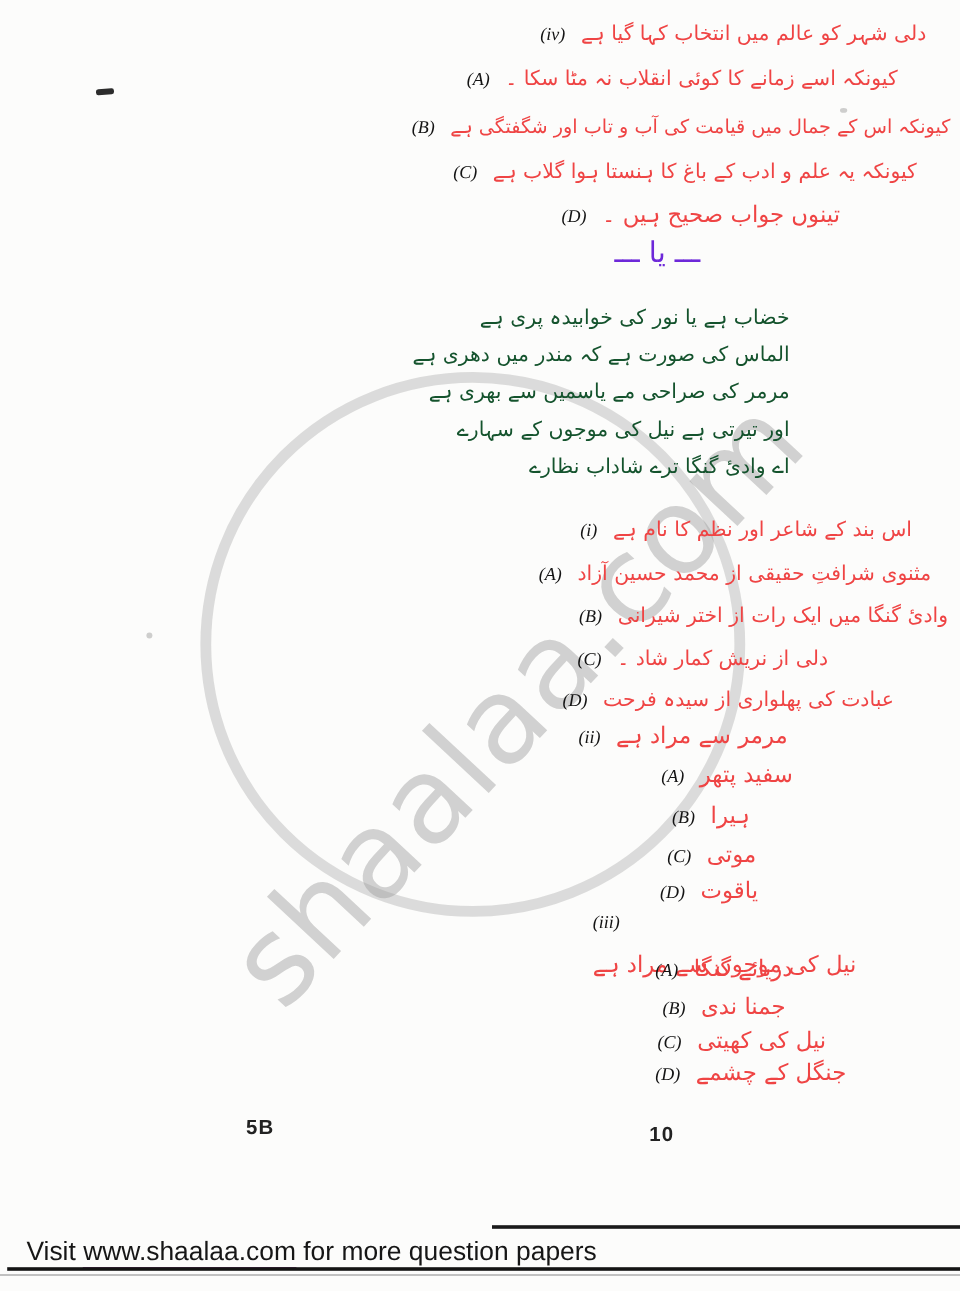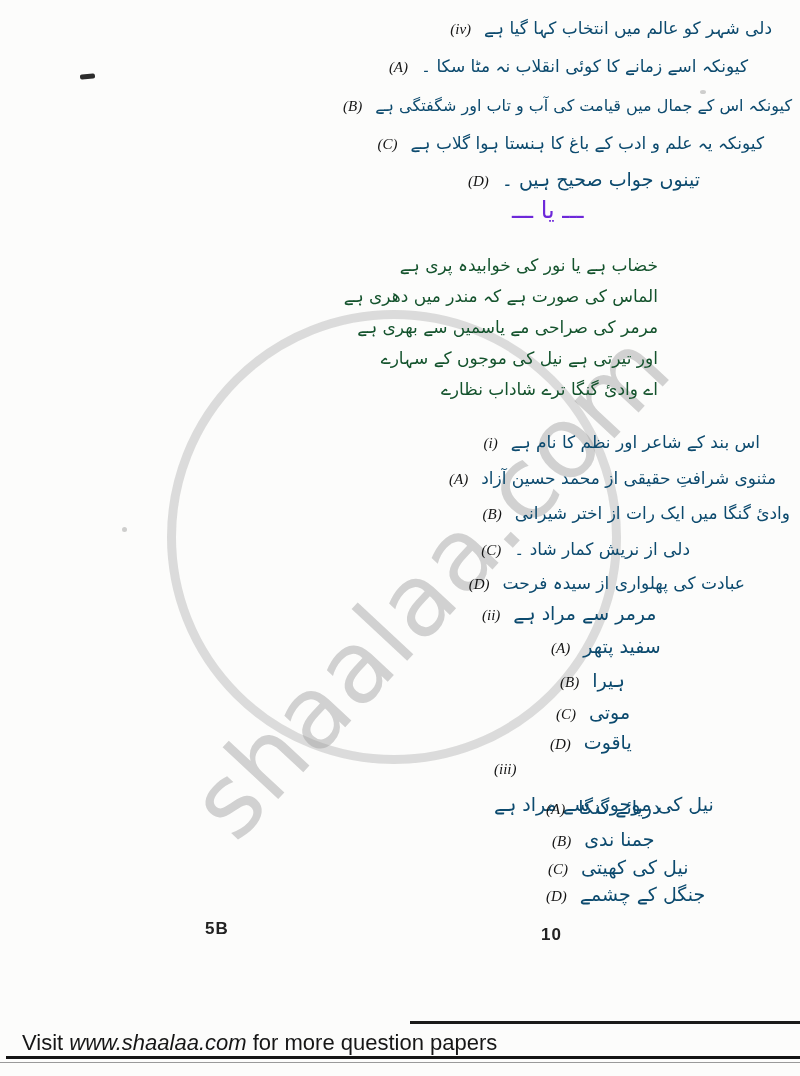--- a/index.html
+++ b/index.html
@@ -26,47 +26,47 @@
   .row{
     position:absolute; display:flex; gap:13px; align-items:baseline;
     z-index:2; white-space:nowrap;
   }
   .marker{
     font-family:Liberation Serif, serif; font-style:italic;
     font-size:15px; color:#141414; flex:none;
   }
   .urdu{
     direction:rtl; unicode-bidi:isolate;
-    font-size:17px; color:#0c4a6e; line-height:1.45;
+    font-size:17px; color:#ef4444; line-height:1.45;
   }
   .sz19{font-size:19px;text-align:center;}
   .sz16{font-size:16px;}
   .poem{
     position:absolute; right:142px; top:250px; z-index:2;
     direction:rtl; text-align:right;
     font-size:17px; line-height:31px; color:#14532d; white-space:nowrap;
   }
   .poem .pline{display:block;}
   .poem .shifted{padding-left:0; margin-right:-58px; transform:translateX(-58px);}
   .separator{
     position:absolute; left:512px; top:196px; z-index:2;
     font-size:24px; color:#6d28d9; direction:rtl;
   }
   .pagenum{
     position:absolute; z-index:2;
     font-family:"Liberation Sans", sans-serif; font-weight:600;
-    font-size:17px; color:#222; letter-spacing:1px;
+    font-size:17px; color:#222; letter-spacing:1px;margin-top:11px;
   }
   
   .footer-text{
     position:absolute; left:22px; top:1030px; z-index:2;
     font-family:"Liberation Sans", sans-serif; font-size:22px; color:#161616;
     white-space:pre;
   }
-  .footer-text .lnk{border-bottom:2px solid #701a75; padding-bottom:1px;font-style:italic;}
+  .footer-text .lnk{border-bottom:2px solid #701a75; padding-bottom:1px;}
   .rule-top-right{position:absolute; right:0; top:1021px; width:390px; height:3px; background:#1a1a1a; z-index:2;}
   .rule-main{position:absolute; left:6px; top:1056px; width:794px; height:3px; background:#141414; z-index:2;}
   .rule-echo{position:absolute; left:0; top:1062px; width:800px; height:1px; background:#9a9a9a; z-index:2;}
   
   .speck-dash{position:absolute; left:80px; top:74px; width:15px; height:5px; background:#2c2c2c; border-radius:2px; transform:rotate(-4deg); z-index:2;}
   .speck{position:absolute; border-radius:50%; background:rgba(120,120,120,.35); z-index:1;}
 </style>
 </head>
 <body>
 

